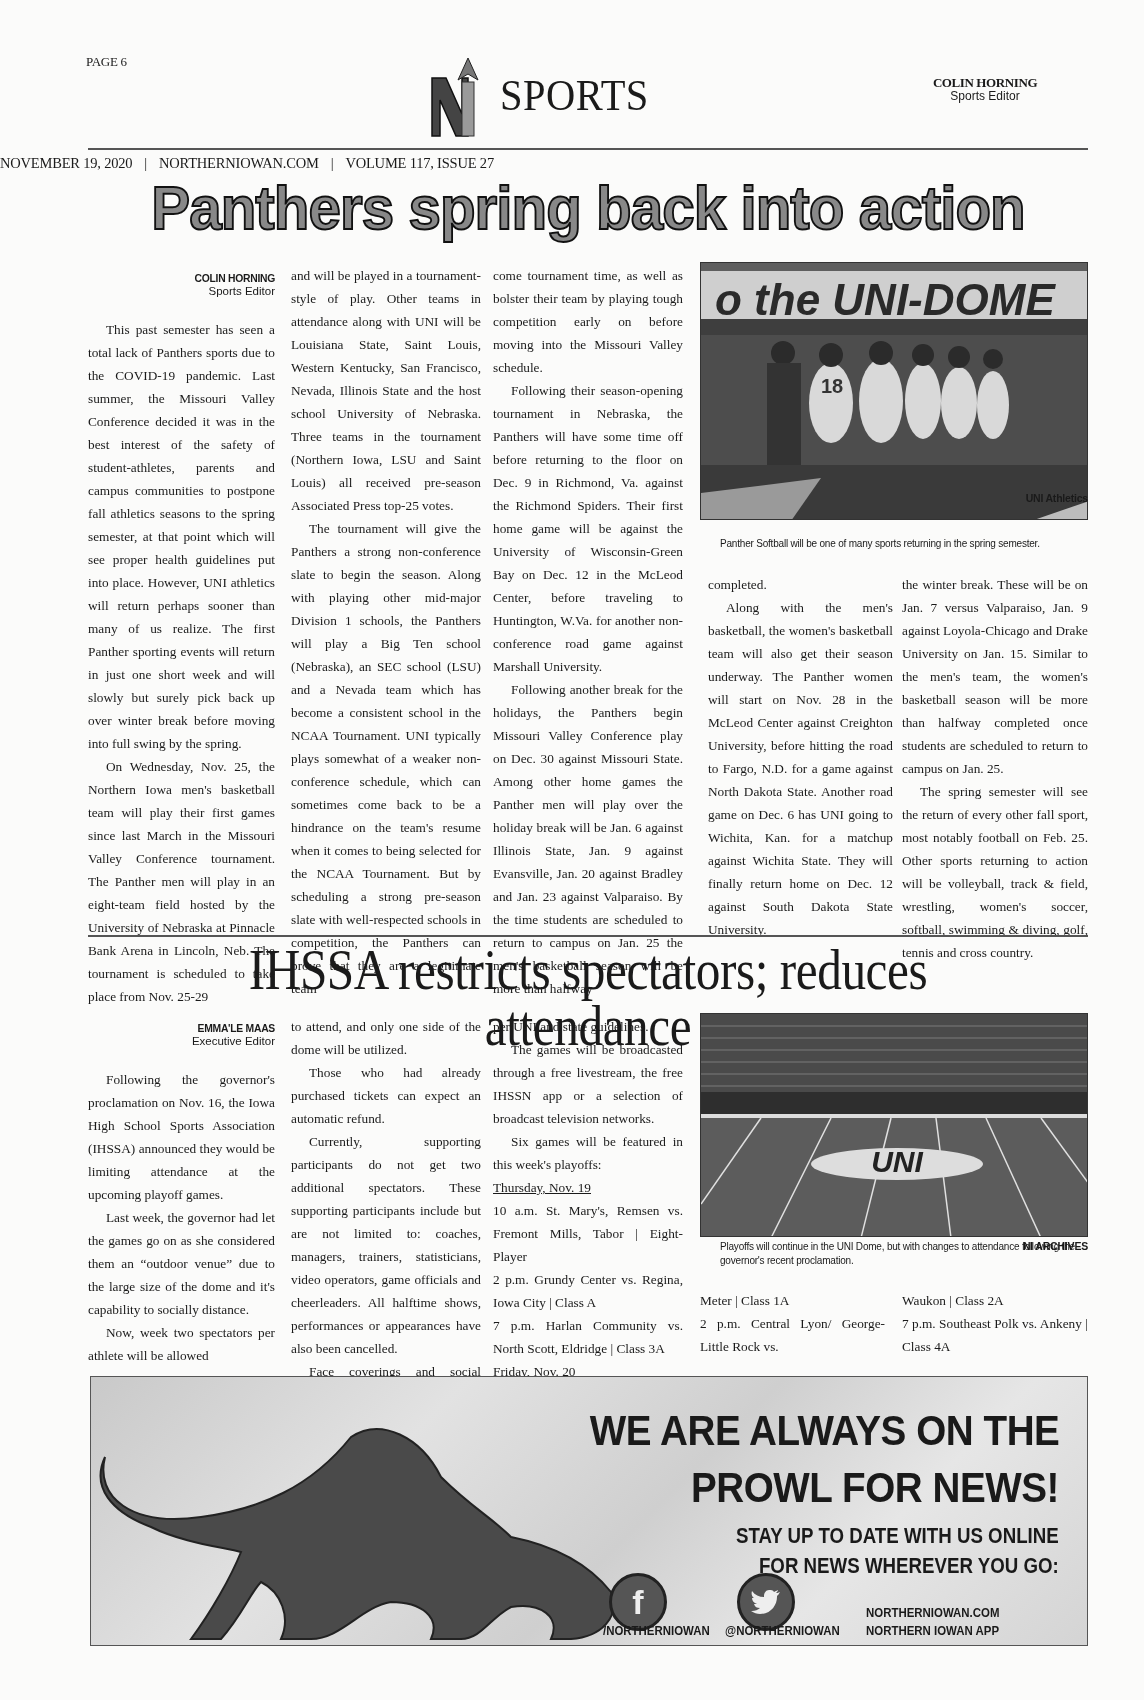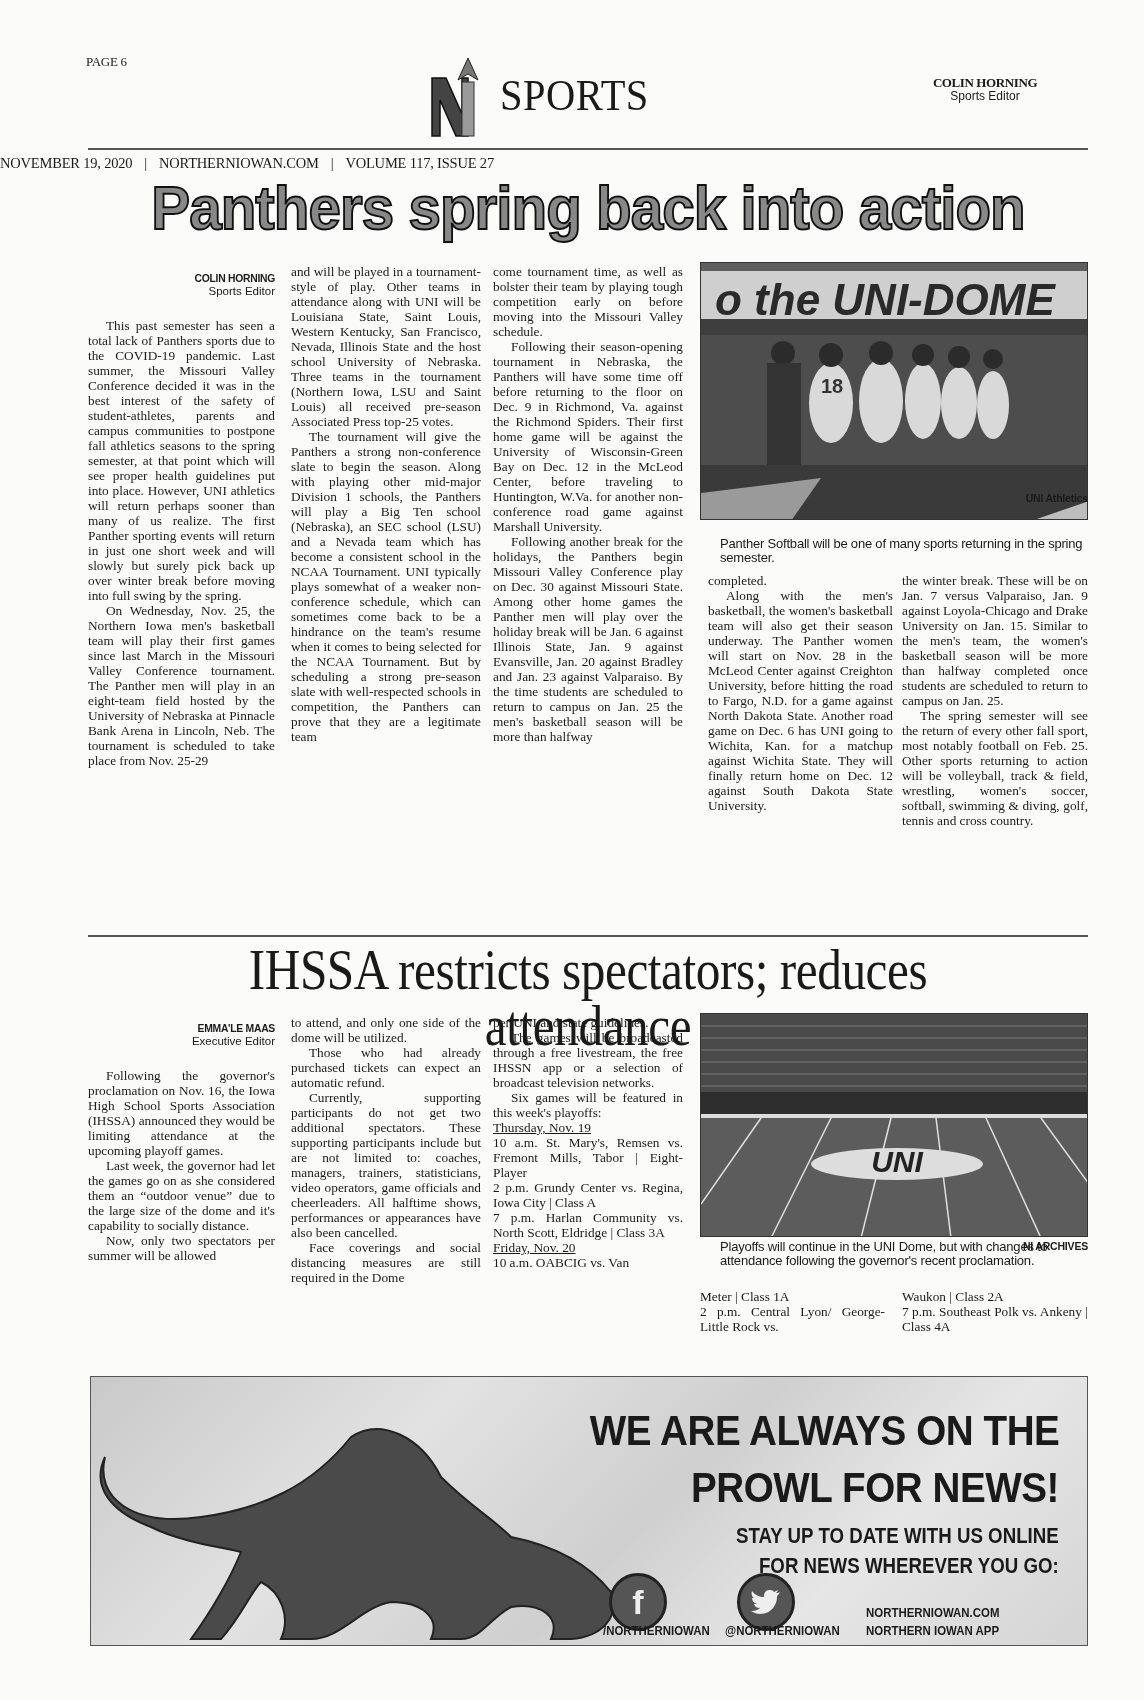--- a/index.html
+++ b/index.html
@@ -21,29 +21,29 @@
   .headline1 { left: 88px; width: 1000px; top: 177px; text-align: center; font-family: "Liberation Sans", "DejaVu Sans", sans-serif; font-weight: bold; font-size: 62px; line-height: 1; letter-spacing: -1px; transform: scaleX(0.94); transform-origin: center;
     color: #888; -webkit-text-stroke: 2px #111; }
   .headline2 { left: 88px; width: 1000px; top: 942px; text-align: center; font-family: "Liberation Serif", serif; font-size: 56px; line-height: 1; letter-spacing: -0.5px; transform: scaleX(0.88); transform-origin: center; }
 
   
   .byline { text-align: right; line-height: 1.15; }
   .byline .bn { font-family: "Liberation Sans", sans-serif; font-weight: bold; font-size: 11.5px; letter-spacing: -0.3px; transform: scaleX(0.9); transform-origin: right; display: block; }
   .byline .br { font-family: "Liberation Sans", sans-serif; font-size: 11.5px; display: block; }
 
   
-  .col { font-size: 13.3px; line-height: 15px; text-align: justify; hyphens: manual; }
+  .col { font-size: 13.3px; line-height: 23px; text-align: justify; hyphens: manual; }
   .col p { text-indent: 18px; }
   .col p.noindent { text-indent: 0; }
   .col .sched-head { text-decoration: underline; text-indent: 0; }
 
   
   .photo { background: #7dd3fc; overflow: hidden; border: 1px solid #333; }
   .credit { text-align: right; font-family: "Liberation Sans", sans-serif; font-weight: bold; font-size: 10.5px; letter-spacing: -0.2px; }
-  .caption { font-family: "Liberation Sans", sans-serif; font-size: 13px; line-height: 13.5px; letter-spacing: -0.2px; padding-left: 20px; }
+  .caption { font-family: "Liberation Sans", sans-serif; font-size: 10px; line-height: 13.5px; letter-spacing: -0.2px; padding-left: 20px; }
 
   
   .ad { left: 90px; top: 1376px; width: 998px; height: 270px; border: 1px solid #555; overflow: hidden;
         background: linear-gradient(135deg, #c9c9c9 0%, #e2e2e2 30%, #cfcfcf 55%, #e6e6e6 75%, #d4d4d4 100%); }
   .ad-line { position: absolute; right: 28px; font-family: "Liberation Sans", "DejaVu Sans", sans-serif; font-weight: bold; text-align: right; white-space: nowrap; color: #1a1a1a; }
   .ad-h1 { top: 30px; font-size: 42px; letter-spacing: -0.5px; transform: scaleX(0.92); transform-origin: right; }
   .ad-h2 { top: 87px; font-size: 42px; letter-spacing: -0.5px; transform: scaleX(0.92); transform-origin: right; }
   .ad-s1 { top: 146px; font-size: 22px; transform: scaleX(0.85); transform-origin: right; }
   .ad-s2 { top: 176px; font-size: 22px; transform: scaleX(0.85); transform-origin: right; }
   .social { position: absolute; width: 58px; height: 58px; border-radius: 50%; background: #555; border: 3px solid #222; color: #eee; font-family: "Liberation Sans", sans-serif; font-weight: bold; display: flex; align-items: center; justify-content: center; font-size: 34px; }
@@ -144,21 +144,21 @@
 <div class="abs headline2">IHSSA restricts spectators; reduces attendance</div>
 
 <div class="abs byline" style="left:88px; top:1022px; width:187px;">
   <span class="bn">EMMA'LE MAAS</span>
   <span class="br">Executive Editor</span>
 </div>
 
 <div class="abs col" style="left:88px; top:1068px; width:187px;">
   <p>Following the gover­nor's proclamation on Nov. 16, the Iowa High School Sports Association (IHSSA) announced they would be limiting attendance at the upcoming playoff games.</p>
   <p>Last week, the governor had let the games go on as she considered them an “outdoor venue” due to the large size of the dome and it's capability to socially distance.</p>
-  <p>Now, only two spectators per summer will be allowed</p>
+  <p>Now, week two spectators per athlete will be allowed</p>
 </div>
 
 <div class="abs col" style="left:291px; top:1015px; width:190px;">
   <p class="noindent">to attend, and only one side of the dome will be utilized.</p>
   <p>Those who had already purchased tickets can expect an automatic refund.</p>
   <p>Currently, supporting participants do not get two additional spectators. These supporting participants include but are not limit­ed to: coaches, managers, trainers, statisticians, video operators, game officials and cheerleaders. All half­time shows, performances or appearances have also been cancelled.</p>
   <p>Face coverings and social distancing measures are still required in the Dome</p>
 </div>
 
 <div class="abs col" style="left:493px; top:1015px; width:190px;">

